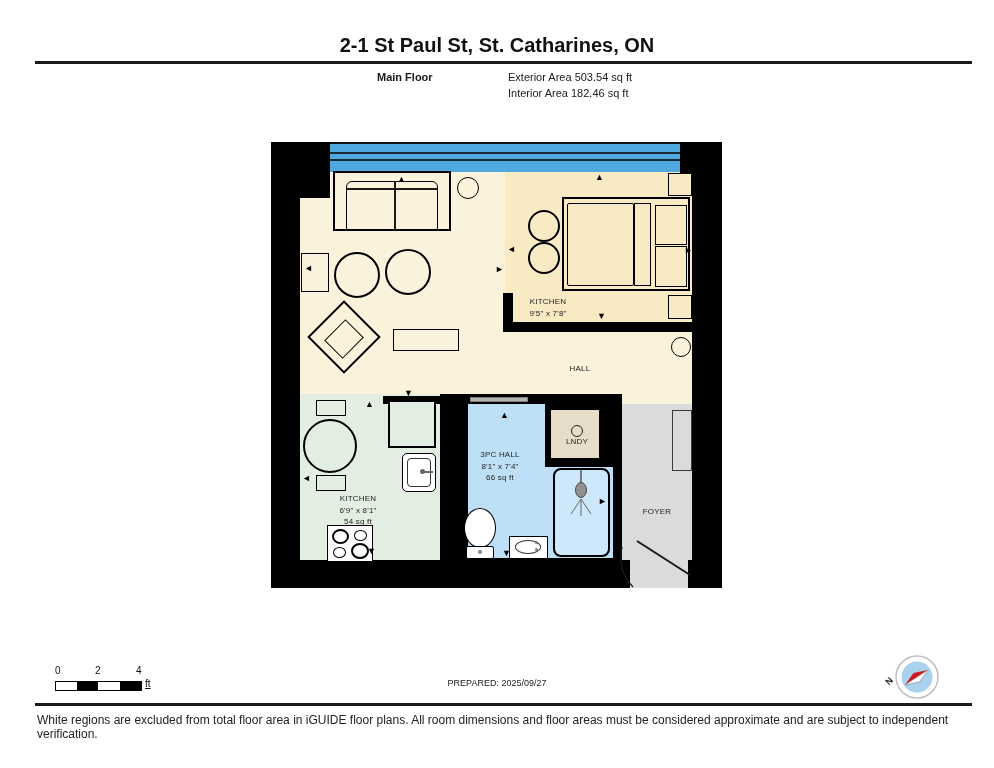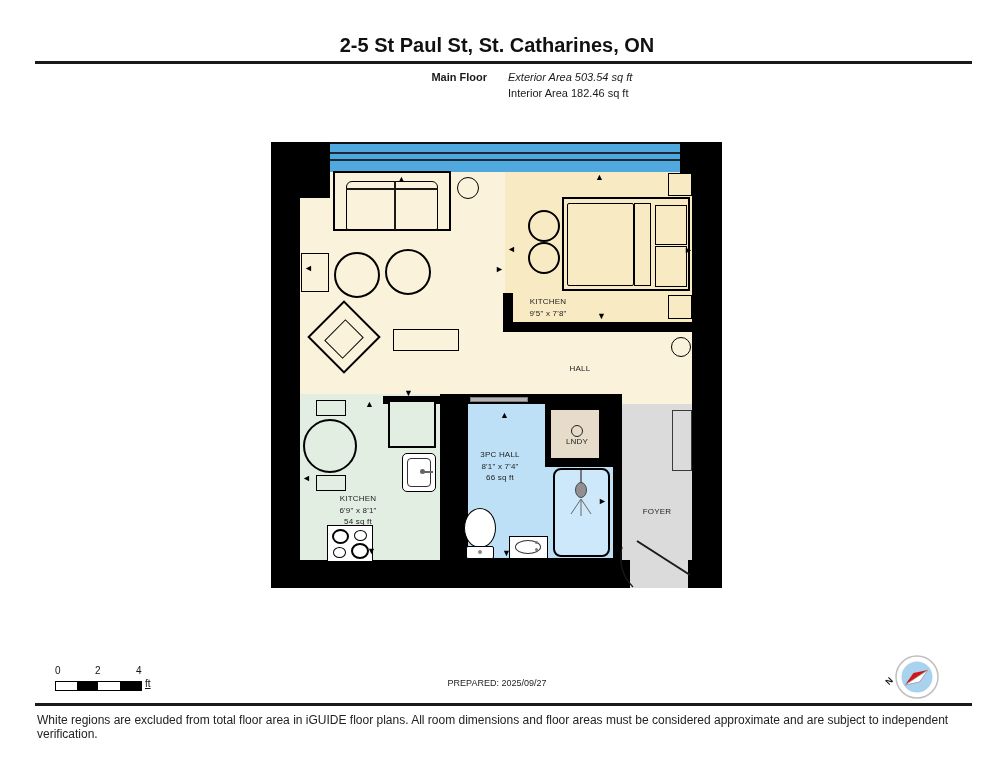--- a/index.html
+++ b/index.html
@@ -13,45 +13,45 @@
   .room-label{position:absolute;font-size:8px;line-height:11.5px;text-align:center;
               color:#222;letter-spacing:.2px;white-space:nowrap;}
   .arrow{position:absolute;font-size:9px;line-height:9px;color:#000;}
   .cream{background:#FBF2DC;}
   .cream2{background:#F8EBC4;}
   .mint{background:#E3EEE3;}
   .bathblue{background:#BEE0F6;}
   .hdr-title{position:absolute;top:34px;left:0;width:994px;text-align:center;
              font-size:20px;font-weight:bold;color:#111;}
   .hdr-rule{position:absolute;top:61px;left:35px;right:22px;height:2.5px;background:#1a1a1a;}
-  .hdr-floor{position:absolute;top:71px;left:369px;width:118px;text-align:right;
+  .hdr-floor{position:absolute;top:71px;left:377px;width:118px;text-align:left;
              font-size:11px;font-weight:bold;}
   .hdr-area{position:absolute;left:508px;font-size:11px;}
   .ftr-rule{position:absolute;top:703px;left:35px;right:22px;height:2.5px;background:#1a1a1a;}
   .disclaimer{position:absolute;top:713px;left:37px;font-size:12px;color:#222;}
   .prepared{position:absolute;top:678px;left:0;width:994px;text-align:center;
             font-size:9px;color:#222;}
   .scale-num{position:absolute;top:0;font-size:10px;color:#111;}
   .scale-unit{position:absolute;left:90px;top:13px;font-size:10px;color:#111;text-decoration:underline;}
   .scale-strip{position:absolute;top:16px;left:0;width:85px;height:8px;border:1px solid #000;
                background:linear-gradient(to right,#fff 0 25%,#000 25% 50%,#fff 50% 75%,#000 75% 100%);}
   .windowband{position:absolute;left:59px;top:0;width:350px;height:28px;background:#4FA8DE;
               border-top:2px solid #111;}
   .windowline{position:absolute;left:0;width:350px;height:2px;background:#1c2b33;}
   .thinline{position:absolute;background:#1a1a1a;}
   .n-label{position:absolute;left:6px;top:26px;font-size:9px;font-weight:bold;
            transform:rotate(-45deg);color:#222;}
 </style>
 </head>
 <body>
 
-<div class="hdr-title">2-5 St Paul St, St. Catharines, ON</div>
+<div class="hdr-title">2-1 St Paul St, St. Catharines, ON</div>
 <div class="hdr-rule"></div>
 <div class="hdr-floor">Main Floor</div>
-<div class="hdr-area" style="top:71px;font-style:italic;">Exterior Area 503.54 sq ft</div>
+<div class="hdr-area" style="top:71px;">Exterior Area 503.54 sq ft</div>
 <div class="hdr-area" style="top:87px;">Interior Area 182.46 sq ft</div>
 
 <div class="abs" style="left:271px;top:142px;width:451px;height:446px;background:#000;">
 
   <div class="abs cream" style="left:29px;top:28px;width:205px;height:224px;"></div>
   <div class="abs cream2" style="left:234px;top:28px;width:187px;height:152px;"></div>
   <div class="abs cream" style="left:234px;top:180px;width:187px;height:82px;"></div>
   <div class="abs mint" style="left:29px;top:252px;width:140px;height:166px;"></div>
   <div class="abs bathblue" style="left:197px;top:262px;width:145px;height:154px;"></div>
   <div class="abs" style="left:351px;top:262px;width:70px;height:156px;background:#DBDBDB;"></div>

